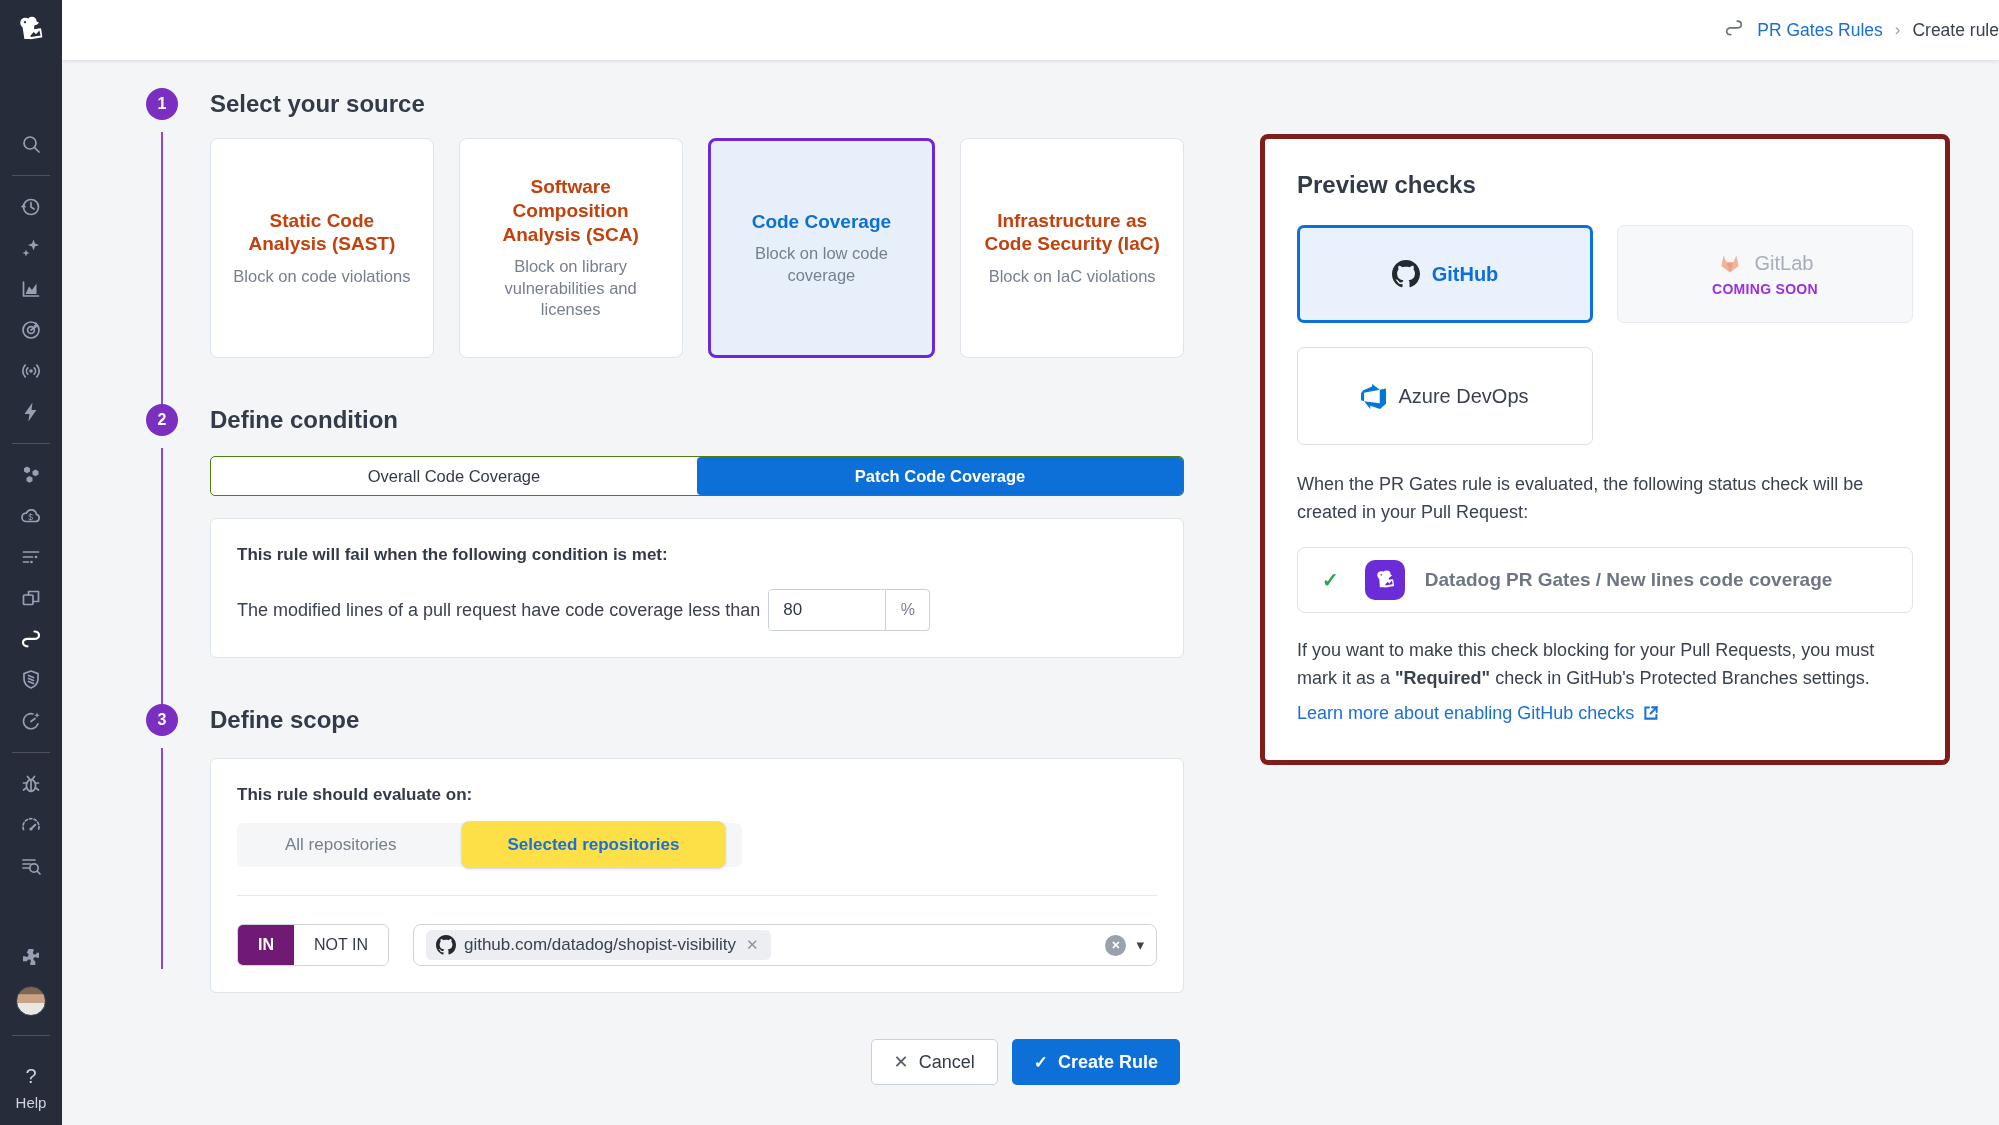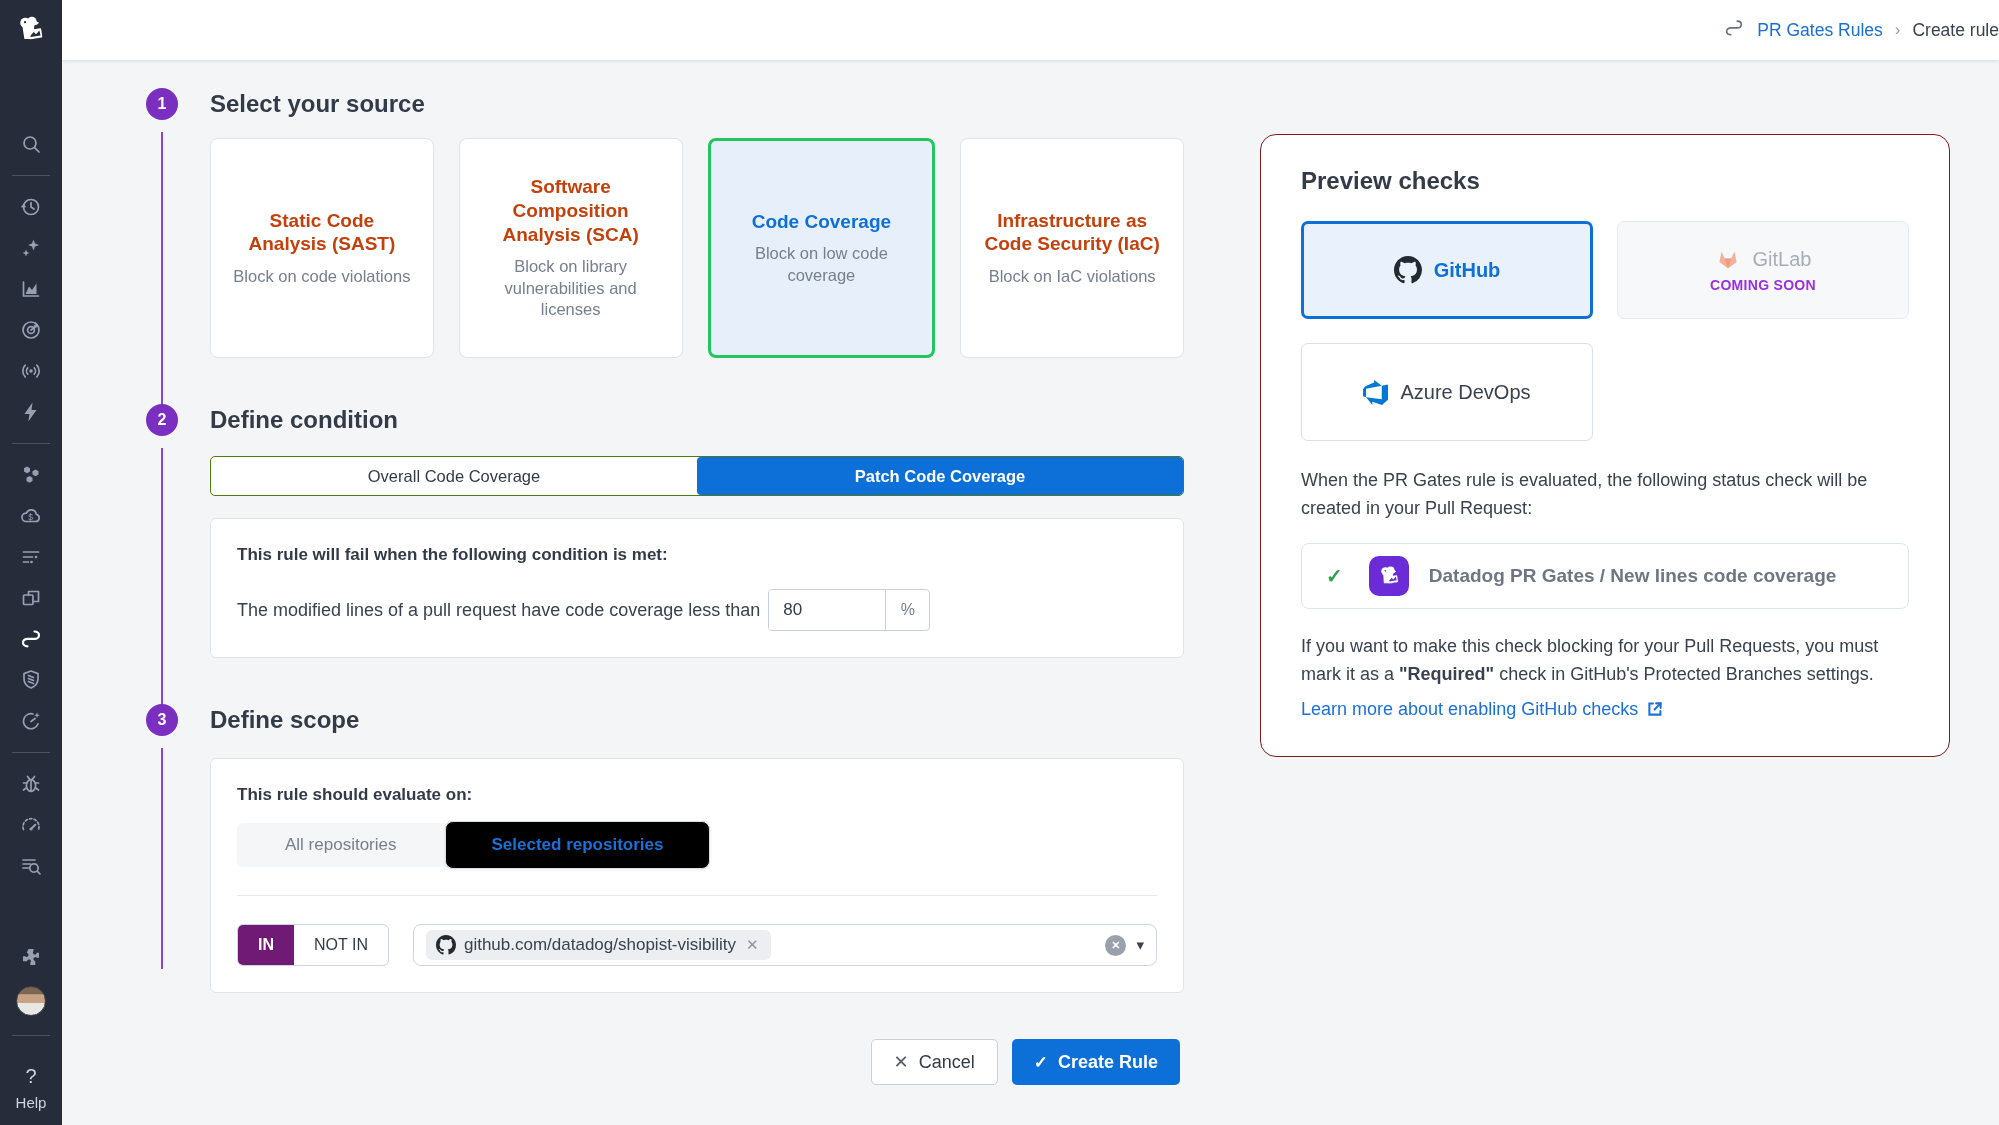--- a/index.html
+++ b/index.html
@@ -37,38 +37,38 @@
   .step::before { content:''; position:absolute; left:15px; top:44px; bottom:-48px; width:2px; background:#8f46cf; }
   .step.last::before { bottom:24px; }
   .step-circle { position:absolute; left:0; top:0; width:32px; height:32px; border-radius:50%; background:#7a2fc0; color:#fff; font-size:16px; font-weight:bold; display:flex; align-items:center; justify-content:center; z-index:1; }
   .step h2 { font-size:24px; color:#333b48; line-height:32px; font-weight:bold; }
   .step { margin-bottom:46px; }
 
   .cards { display:flex; gap:25px; margin-top:18px; }
   .source-card { flex:1; height:220px; background:#fff; border:1px solid #dfe3ea; border-radius:8px; display:flex; flex-direction:column; align-items:center; justify-content:center; padding:0 22px; text-align:center; cursor:pointer; }
   .source-card .sc-title { font-size:19px; font-weight:bold; color:#c2410c; line-height:1.25; }
   .source-card .sc-sub { font-size:16.5px; color:#767f8d; margin-top:10px; line-height:1.3; }
-  .source-card.selected { border:3px solid #22c55e; background:#e7f0fa; }
+  .source-card.selected { border:3px solid #6d28d9; background:#e7f0fa; }
   .source-card.selected .sc-title { color:#0d6fd8; }
 
   .cc-toggle { display:flex; margin-top:20px; border:1px solid #4d7c0f; border-radius:5px; overflow:hidden; height:40px; background:#fff; }
   .cc-opt { flex:1; display:flex; align-items:center; justify-content:center; font-size:16.5px; color:#333b48; cursor:pointer; }
   .cc-opt.selected { background:#0d6fd8; color:#fff; font-weight:600; border-radius:4px; }
 
   .panel { background:#fff; border:1px solid #dfe3ea; border-radius:6px; margin-top:22px; padding:26px 26px; }
   .panel .intro { font-size:17px; font-weight:bold; color:#333b48; }
   .cond-row { display:flex; align-items:center; margin-top:24px; gap:8px; }
   .cond-text { font-size:18px; color:#39424e; }
   .value-wrap { display:flex; border:1px solid #c9cfdb; border-radius:4px; overflow:hidden; height:42px; background:#fff; }
   .value-wrap input { width:116px; border:none; outline:none; font-size:17px; color:#333b48; padding:0 14px; font-family:"Liberation Sans",sans-serif; }
   .unit-box { width:44px; display:flex; align-items:center; justify-content:center; border-left:1px solid #c9cfdb; color:#767f8d; font-size:16px; }
 
   .seg-control { display:inline-flex; background:#f5f6f8; border-radius:6px; margin-top:18px; height:44px; align-items:center; }
   .seg { padding:0 48px; font-size:17px; color:#767f8d; display:flex; align-items:center; height:100%; cursor:pointer; }
-  .seg.selected { background:#000000; border:1px solid #d7dce5; border-radius:8px; height:48px; margin:-2px 0; color:#1a70d9; font-weight:600; box-shadow:0 1px 3px rgba(16,24,40,.08); padding:0 46px; }
+  .seg.selected { background:#fde047; border:1px solid #d7dce5; border-radius:8px; height:48px; margin:-2px 16px; color:#1a70d9; font-weight:600; box-shadow:0 1px 3px rgba(16,24,40,.08); padding:0 46px; }
   .scope-divider { height:1px; background:#e4e7ed; margin:28px 0; border:none; }
   .scope-row { display:flex; gap:24px; align-items:center; }
   .in-toggle { display:flex; height:42px; border:1px solid #cfd5df; border-radius:6px; overflow:hidden; background:#fff; flex-shrink:0; }
   .in-opt { display:flex; align-items:center; justify-content:center; font-size:16px; color:#333b48; padding:0 20px; cursor:pointer; }
   .in-opt.selected { background:#701a75; color:#fff; font-weight:600; }
   .repo-select { flex:1; height:42px; border:1px solid #cfd5df; border-radius:8px; background:#fff; display:flex; align-items:center; padding:0 12px; gap:10px; cursor:pointer; }
   .chip { display:flex; align-items:center; gap:8px; background:#eceef2; border-radius:6px; height:30px; padding:0 10px; font-size:17px; color:#39424e; cursor:default; }
   .chip svg { fill:#24292f; }
   .chip-x { color:#8b93a3; font-size:15px; cursor:pointer; padding:0 2px; }
   .sel-spacer { flex:1; }
@@ -77,21 +77,21 @@
 
   .actions { display:flex; justify-content:flex-end; gap:14px; margin:32px 4px 0 64px; }
   .btn { height:46px; border-radius:5px; display:flex; align-items:center; gap:10px; padding:0 22px; font-size:18px; cursor:pointer; border:none; font-family:"Liberation Sans",sans-serif; }
   .btn-cancel { background:#fff; border:1px solid #c9cfdb; color:#333b48; }
   .btn-cancel .x { color:#555d69; font-size:18px; }
   .btn-primary { background:#0d6fd8; color:#fff; font-weight:600; }
   .btn-primary .ck { font-size:17px; }
 
   
   .right-col { width:690px; margin-top:46px; }
-  .preview-panel { background:#fff; border:1px solid #7f1d1d; border-radius:16px; padding:32px 40px 36px; }
+  .preview-panel { background:#fff; border:5px solid #7f1d1d; border-radius:8px; padding:32px 32px 36px; }
   .preview-panel h2 { font-size:24px; font-weight:bold; color:#333b48; }
   .providers { display:grid; grid-template-columns:1fr 1fr; gap:24px; margin-top:26px; }
   .provider { height:98px; border-radius:7px; display:flex; flex-direction:column; align-items:center; justify-content:center; gap:6px; cursor:pointer; background:#fff; border:1px solid #d9dee7; }
   .provider .prow { display:flex; align-items:center; gap:12px; }
   .provider .pname { font-size:20px; color:#39424e; }
   .provider.selected { border:3px solid #0d6fd8; background:#e9f2fc; }
   .provider.selected .pname { color:#0d6fd8; font-weight:600; }
   .provider.disabled { background:#f7f8fa; border:1px solid #e8eaf0; cursor:default; }
   .provider.disabled .pname { color:#a7aeb9; }
   .badge-soon { font-size:14px; font-weight:bold; color:#9a2fe0; letter-spacing:.3px; }

